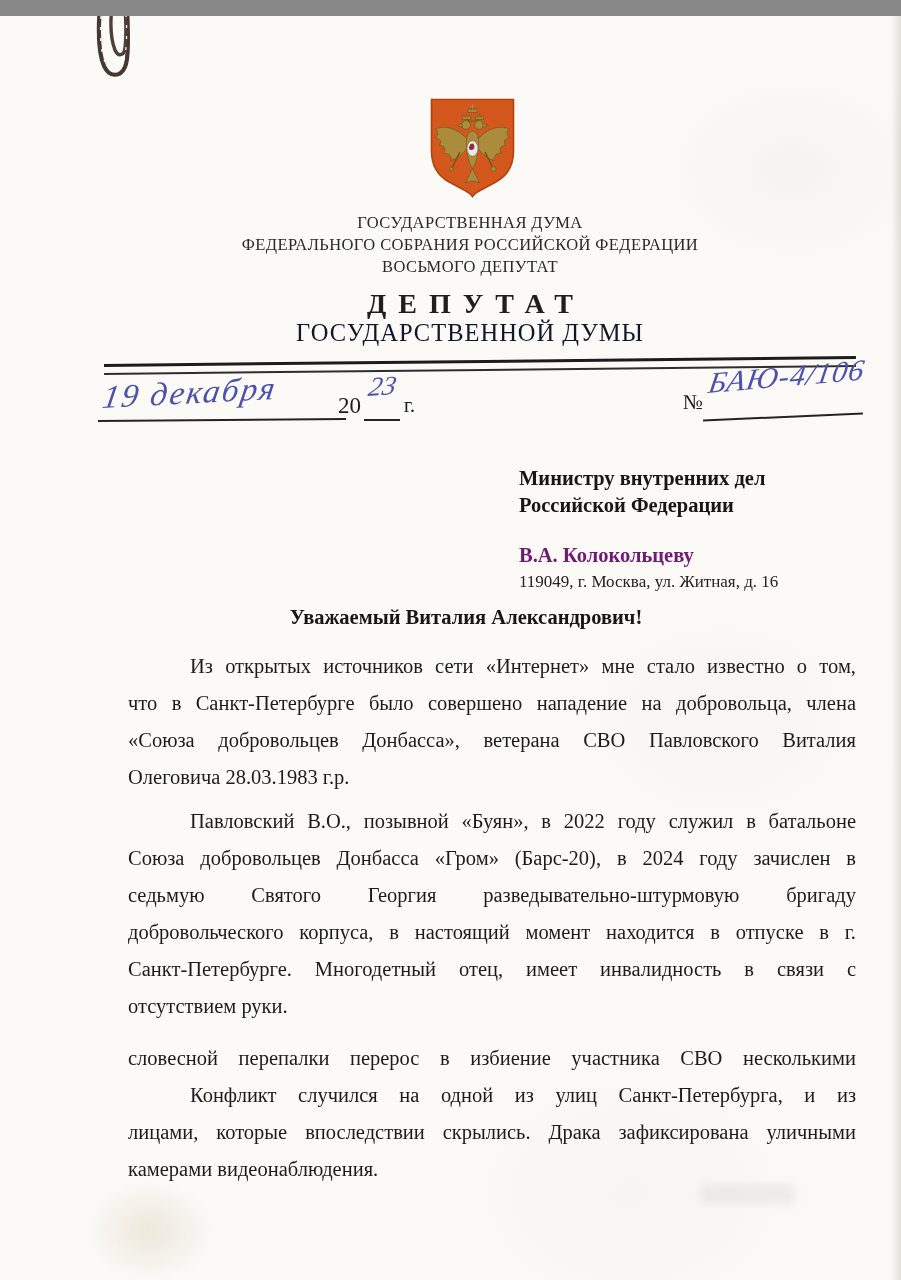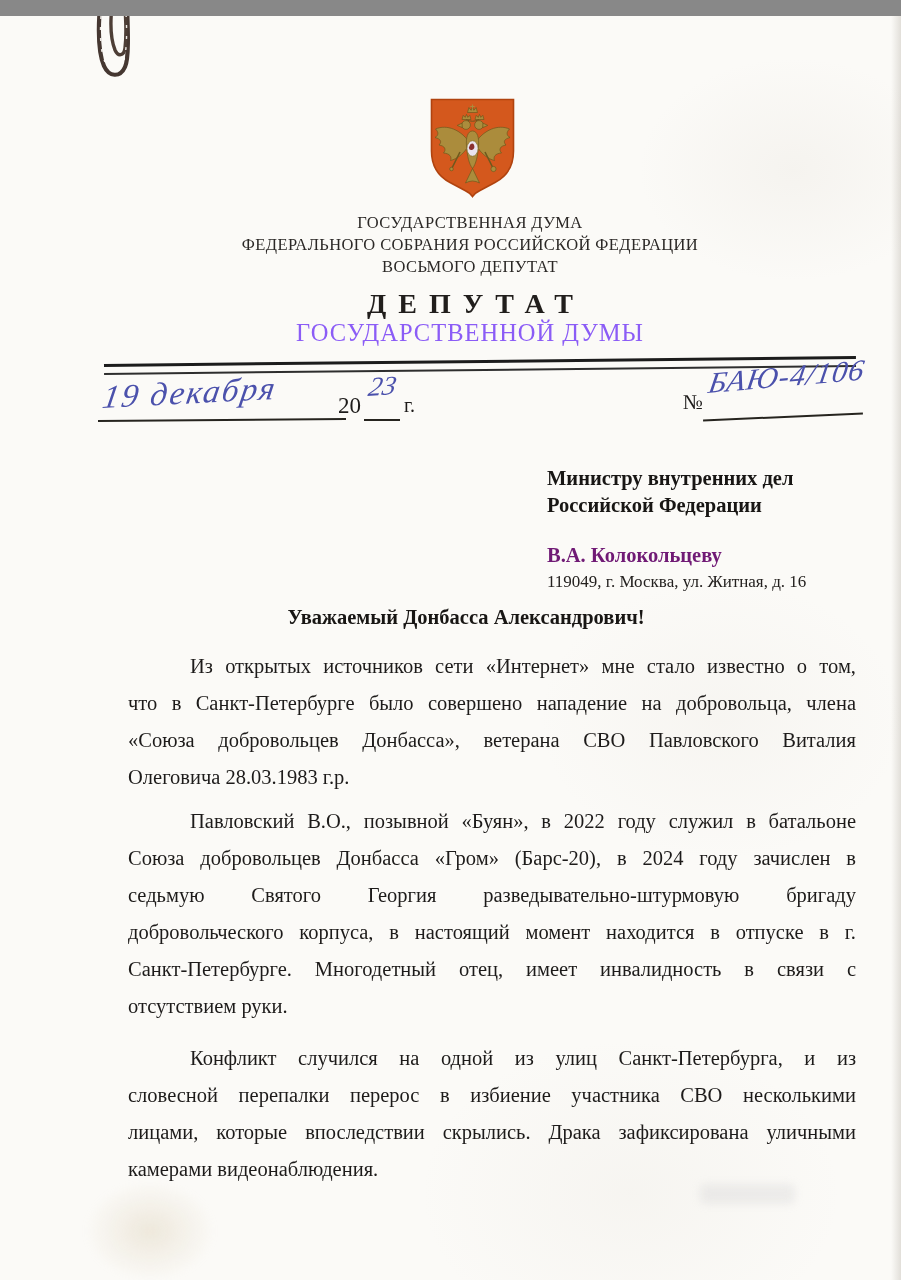--- a/index.html
+++ b/index.html
@@ -28,21 +28,21 @@
   .emblem{position:absolute;left:427px;top:80px;}
 
   .letterhead{position:absolute;left:40px;top:0;width:860px;text-align:center;}
   .org-line{position:absolute;left:0;width:100%;font-size:16.5px;letter-spacing:.4px;color:#2b2826;}
   .org-1{top:197px;}
   .org-2{top:219px;}
   .org-3{top:241px;}
   .deputy-title{position:absolute;left:0;top:272px;width:100%;
     font-size:28px;font-weight:bold;letter-spacing:12px;padding-left:12px;box-sizing:border-box;color:#211e1c;}
   .deputy-subtitle{position:absolute;left:0;top:303px;width:100%;
-    font-size:24.5px;letter-spacing:1px;color:#8b5cf6;}
+    font-size:24.5px;letter-spacing:1px;color:#0f172a;}
 
   .header-rule{position:absolute;left:104px;top:344px;width:752px;height:6px;
     border-top:3px solid #1c1c1c;border-bottom:2px solid #2e2e2e;
     transform:rotate(-0.6deg);}
 
   .hand{color:#4b51ac;font-style:italic;font-family:"Liberation Serif",serif;}
   .hw-date{position:absolute;left:100px;top:363px;font-size:33px;letter-spacing:2px;
     transform:skewX(-12deg) rotate(-3deg);transform-origin:left bottom;white-space:nowrap;}
   .date-underline{position:absolute;left:98px;top:403px;width:248px;height:2px;background:#26241f;
     transform:rotate(-0.5deg);}
@@ -50,21 +50,21 @@
   .hw-year{position:absolute;left:369px;top:355px;font-size:27px;
     transform:skewX(-14deg) rotate(-4deg);}
   .year-underline{position:absolute;left:364px;top:403px;width:36px;height:2px;background:#26241f;}
   .year-suffix{position:absolute;left:404px;top:378px;font-size:20px;}
   .num-sign{position:absolute;left:683px;top:374px;font-size:21px;}
   .hw-number{position:absolute;left:706px;top:350px;font-size:30px;letter-spacing:1px;
     transform:skewX(-14deg) rotate(-5deg);transform-origin:left bottom;white-space:nowrap;}
   .number-underline{position:absolute;left:703px;top:400px;width:160px;height:2px;background:#26241f;
     transform:rotate(-2.5deg);}
 
-  .addressee{position:absolute;left:547px;top:449px;width:330px;}
+  .addressee{position:absolute;left:519px;top:449px;width:330px;}
   .addr-bold{font-weight:bold;font-size:20.5px;line-height:27px;color:#181614;}
   .addr-name{font-weight:bold;font-size:20.5px;margin-top:25px;color:#701a75;}
   .addr-street{font-size:17px;margin-top:5px;color:#24211f;}
 
   .salutation{position:absolute;left:128px;top:590px;width:676px;text-align:center;
     font-weight:bold;font-size:20.5px;color:#181614;}
 
   .letter-body{position:absolute;left:128px;top:626px;width:728px;font-size:20.5px;color:#1d1b1a;}
   .para .line{line-height:37px;text-align:justify;text-align-last:justify;white-space:normal;}
   .para .line.first{text-indent:62px;}
@@ -139,38 +139,38 @@
     <div class="number-underline"></div>
   </div>
 
   <div class="addressee">
     <div class="addr-bold">Министру внутренних дел</div>
     <div class="addr-bold">Российской Федерации</div>
     <div class="addr-name">В.А. Колокольцеву</div>
     <div class="addr-street">119049, г. Москва, ул. Житная, д. 16</div>
   </div>
 
-  <div class="salutation">Уважаемый Донбасса Александрович!</div>
+  <div class="salutation">Уважаемый Виталия Александрович!</div>
 
   <div class="letter-body">
       <div class="para">
         <div class="line first">Из открытых источников сети «Интернет» мне стало известно о том,</div>
         <div class="line">что в Санкт-Петербурге было совершено нападение на добровольца, члена</div>
         <div class="line">«Союза добровольцев Донбасса», ветерана СВО Павловского Виталия</div>
         <div class="line last">Олеговича 28.03.1983 г.р.</div>
       </div>
       <div class="para">
         <div class="line first">Павловский В.О., позывной «Буян», в 2022 году служил в батальоне</div>
         <div class="line">Союза добровольцев Донбасса «Гром» (Барс-20), в 2024 году зачислен в</div>
         <div class="line">седьмую Святого Георгия разведывательно-штурмовую бригаду</div>
         <div class="line">добровольческого корпуса, в настоящий момент находится в отпуске в г.</div>
         <div class="line">Санкт-Петербурге. Многодетный отец, имеет инвалидность в связи с</div>
         <div class="line last">отсутствием руки.</div>
       </div>
       <div class="para">
+        <div class="line">словесной перепалки перерос в избиение участника СВО несколькими</div>
         <div class="line first">Конфликт случился на одной из улиц Санкт-Петербурга, и из</div>
-        <div class="line">словесной перепалки перерос в избиение участника СВО несколькими</div>
         <div class="line">лицами, которые впоследствии скрылись. Драка зафиксирована уличными</div>
         <div class="line last">камерами видеонаблюдения.</div>
       </div>
     </div>
 
 </div>
 
 </body></html>

